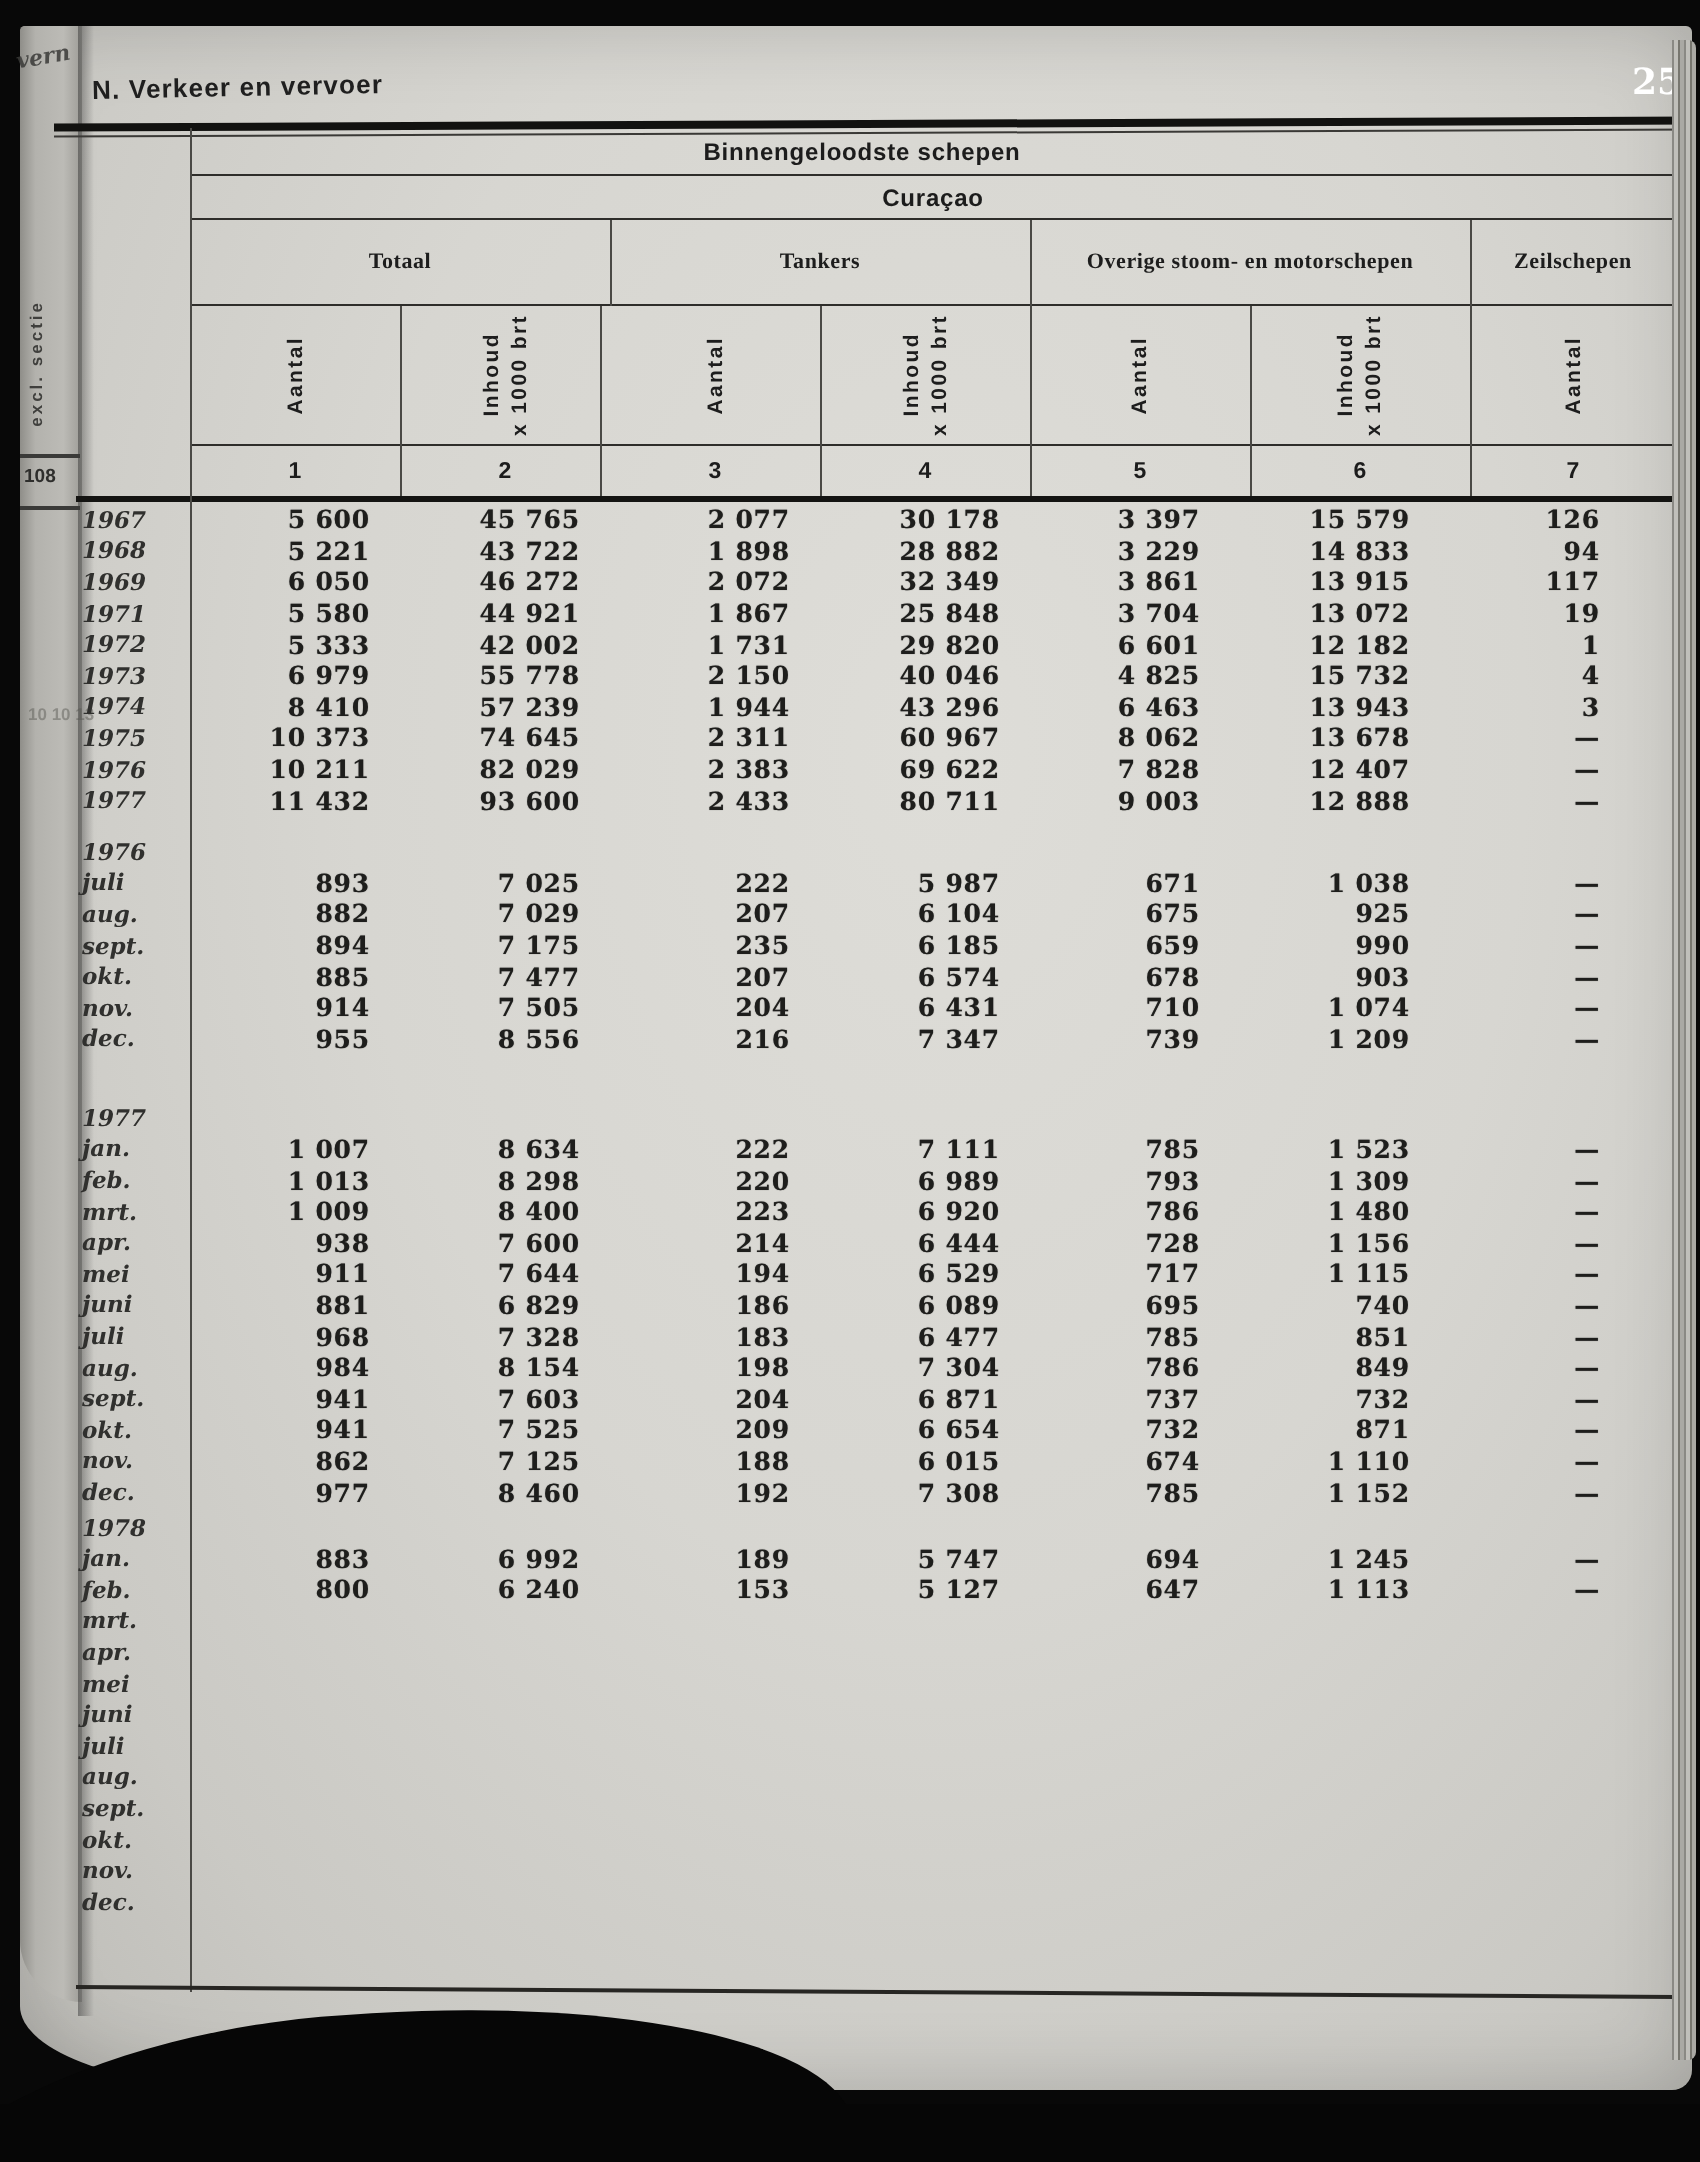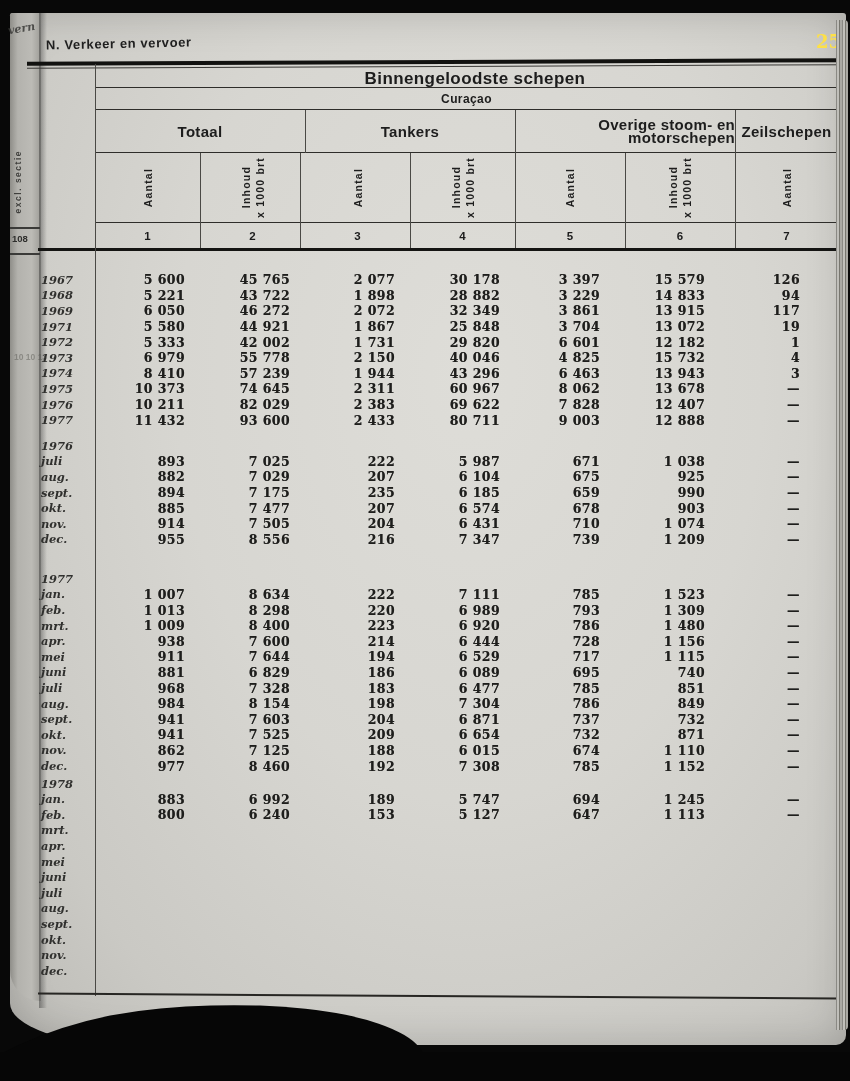--- a/index.html
+++ b/index.html
@@ -21,53 +21,53 @@
   .strip-shadow{position:absolute;left:39px;top:13px;width:8px;height:995px;
     background:linear-gradient(90deg,rgba(40,40,40,.45),rgba(40,40,40,0));}
   
   .stack{position:absolute;left:836px;top:20px;width:12px;height:1010px;
     background:repeating-linear-gradient(90deg,#8a8984 0 1px,#c0bfba 1px 3px,#77766f 3px 4px,#aaa9a4 4px 6px);
     border-radius:0 4px 4px 0;}
   
   .hdr-left{position:absolute;left:46px;top:36px;font-weight:bold;font-size:13px;color:#1f1f1f;
     letter-spacing:.6px;transform:rotate(-1.2deg);}
   .pagenum{position:absolute;left:816px;top:31px;font-family:"DejaVu Serif",serif;font-weight:bold;
-    font-size:18px;color:#fde047;}
+    font-size:18px;color:#ffffff;}
   .rule{position:absolute;background:#2e2d2a;}
   .rule-heavy-a{left:27px;top:60px;width:820px;height:4px;background:#121210;transform:rotate(-.25deg);}
   .rule-heavy-b{left:27px;top:66px;width:820px;height:1px;background:#3a3936;transform:rotate(-.25deg);}
   .r-title{left:95px;top:87px;width:743px;height:1px;}
   .r-sub{left:95px;top:109px;width:743px;height:1px;}
   .r-grp{left:95px;top:152px;width:743px;height:1px;}
   .r-subhdr{left:95px;top:222px;width:743px;height:1px;}
   .r-nums{left:38px;top:248px;width:800px;height:3px;background:#141412;}
   .r-bottom{left:38px;top:995px;width:800px;height:2px;background:#272623;transform:rotate(.35deg);}
   .v-left{left:95px;top:64px;width:1px;height:932px;background:#4a4945;}
   .v-right{left:837px;top:64px;width:1px;height:932px;background:#5a5955;opacity:.55;}
   .vsep{position:absolute;width:1px;background:#4a4945;}
   
   .t-title{position:absolute;left:95px;top:69px;width:672px;text-align:center;
-    font-weight:bold;font-size:17px;color:#1c1c1c;letter-spacing:.4px;margin-left:44px;}
+    font-weight:bold;font-size:12px;color:#1c1c1c;letter-spacing:.4px;}
   .t-sub{position:absolute;left:95px;top:92px;width:743px;text-align:center;
     font-weight:bold;font-size:12px;color:#1c1c1c;letter-spacing:.4px;}
   .grp-row{position:absolute;left:95px;top:110px;width:743px;height:42px;display:grid;
     grid-template-columns:105px 105px 105px 105px 110px 110px 103px;}
   .grp-cell{grid-row:1;display:flex;align-items:center;justify-content:center;text-align:right;
-    font-weight:bold;font-size:15px;color:#1d1d1d;line-height:13px;letter-spacing:.3px;}
+    font-weight:bold;font-size:11px;color:#1d1d1d;line-height:13px;letter-spacing:.3px;font-family:Liberation Serif, serif;}
   .sub-row{position:absolute;left:95px;top:153px;width:743px;height:69px;display:grid;
     grid-template-columns:105px 105px 105px 105px 110px 110px 103px;}
   .sub-cell{display:flex;align-items:center;justify-content:center;gap:2px;}
   .vtext{writing-mode:vertical-rl;transform:rotate(180deg);font-weight:bold;font-size:10.5px;
     color:#1d1d1d;letter-spacing:1.2px;white-space:nowrap;}
   .num-row{position:absolute;left:95px;top:223px;width:743px;height:25px;display:grid;
     grid-template-columns:105px 105px 105px 105px 110px 110px 103px;}
   .num-cell{display:flex;align-items:center;justify-content:center;font-weight:bold;
     font-size:11.5px;color:#1c1c1c;}
   
-  .data{position:absolute;left:38px;top:252px;width:800px;padding-top:20px;}
+  .data{position:absolute;left:38px;top:252px;width:800px;}
   .drow{display:grid;grid-template-columns:57px 105px 105px 105px 105px 110px 110px 103px;
     height:15.6px;align-items:center;}
   .rlabel{font-family:"DejaVu Serif",serif;font-style:italic;font-weight:bold;font-size:11.5px;
     color:#30302e;padding-left:3px;white-space:nowrap;}
   .cell{font-family:"DejaVu Serif",serif;font-weight:bold;font-size:12.5px;color:#1e1e1c;
     text-align:right;letter-spacing:.4px;white-space:nowrap;text-shadow:0 0 .5px rgba(20,20,20,.55);}
   .c1{padding-right:15px}.c2{padding-right:15px}.c3{padding-right:15px}.c4{padding-right:15px}
   .c5{padding-right:25px}.c6{padding-right:30px}.c7{padding-right:38px}
   .sec-label{height:15.6px;display:flex;align-items:center;}
   .m10{margin-top:10px}.m24{margin-top:24px}.m2{margin-top:2px}

